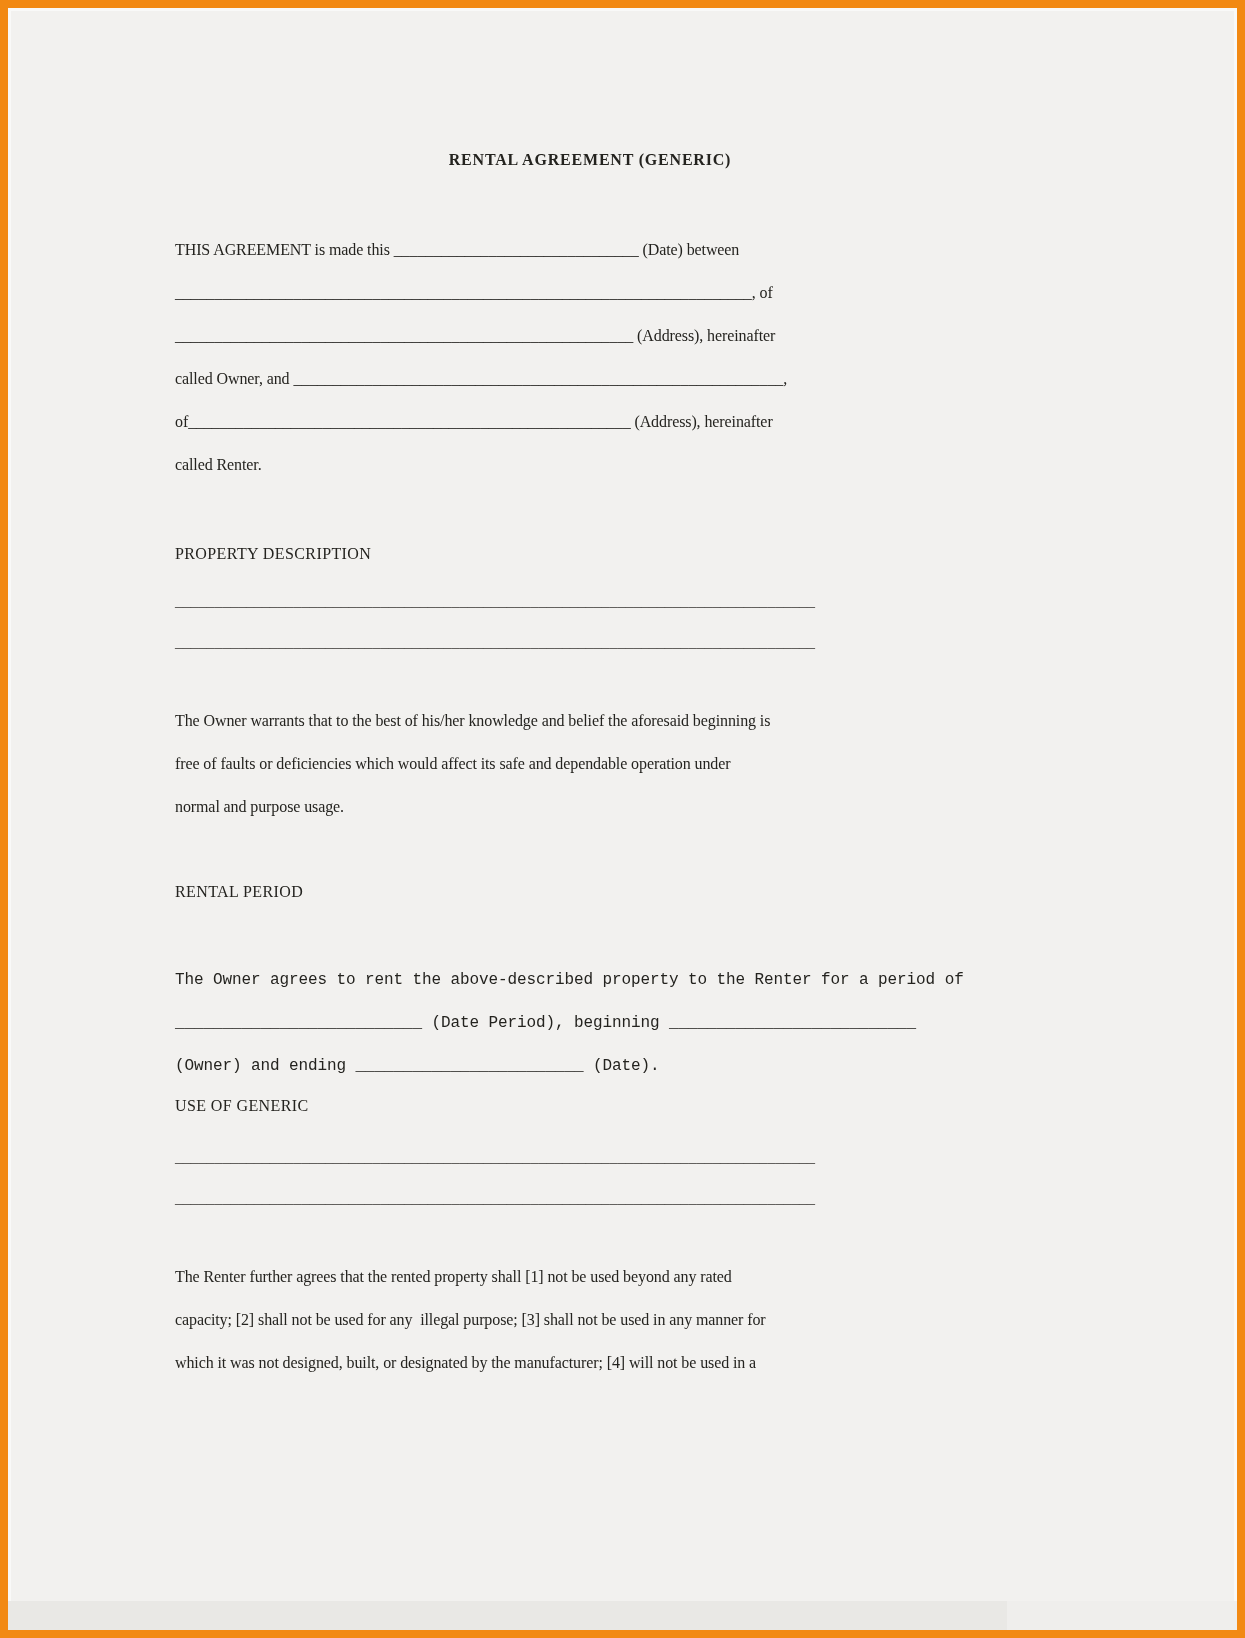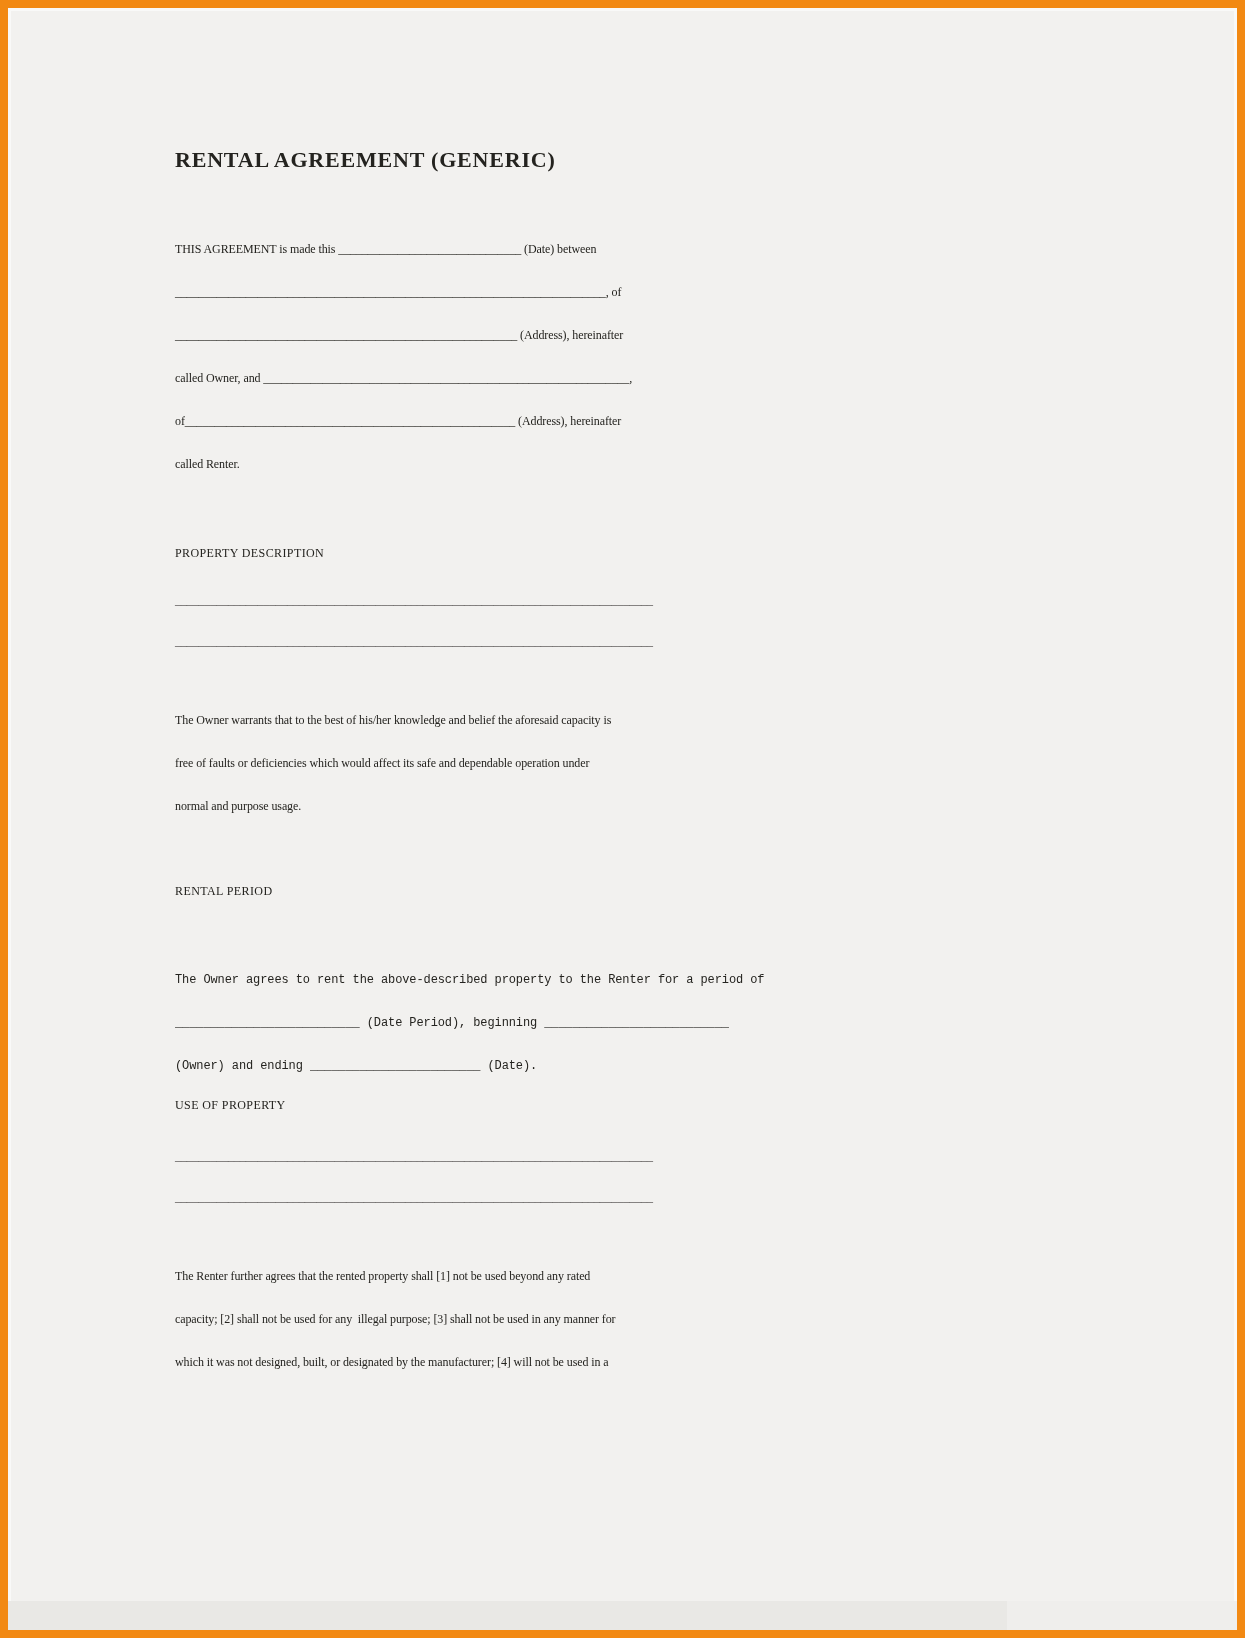--- a/index.html
+++ b/index.html
@@ -17,28 +17,29 @@
     box-shadow: inset 0 0 0 3px rgba(255,255,255,0.55);
     overflow: hidden;
     font-family: "Liberation Serif", "DejaVu Serif", serif;
     color: var(--text, #24231F);
   }
   .doc { position: absolute; inset: 0; }
   .block {
     position: absolute;
     left: 167px;            
     width: 830px;
-    font-size: 12px;
+    font-size: 16px;
     line-height: 43px;
     letter-spacing: -0.1px;
   }
   .block .line { white-space: pre; }
   .block.title {
+    text-align: center;
     font-weight: bold;
-    font-size: 22px;
+    font-size: 16px;
     letter-spacing: 0.8px;
   }
   .block.heading { letter-spacing: 0.4px; }
   .block.blanks .line {
     line-height: 41px;
     color: var(--line-text, #4A4845);
   }
   .scan-band {
     position: absolute;
     left: 0;
@@ -73,34 +74,34 @@
         <div class="line">called Renter.</div>
       </div>
       <div class="block heading" style="top: 524px;">
         <div class="line">PROPERTY DESCRIPTION</div>
       </div>
       <div class="block blanks" style="top: 572px;">
         <div class="line">_________________________________________________________________________________</div>
         <div class="line">_________________________________________________________________________________</div>
       </div>
       <div class="block para" style="top: 691px;">
-        <div class="line">The Owner warrants that to the best of his/her knowledge and belief the aforesaid capacity is</div>
+        <div class="line">The Owner warrants that to the best of his/her knowledge and belief the aforesaid beginning is</div>
         <div class="line">free of faults or deficiencies which would affect its safe and dependable operation under</div>
         <div class="line">normal and purpose usage.</div>
       </div>
       <div class="block heading" style="top: 862px;">
         <div class="line">RENTAL PERIOD</div>
       </div>
       <div class="block para" style="top: 951px; font-family: Liberation Mono, monospace;">
         <div class="line">The Owner agrees to rent the above-described property to the Renter for a period of</div>
         <div class="line">__________________________ (Date Period), beginning __________________________</div>
         <div class="line">(Owner) and ending ________________________ (Date).</div>
       </div>
       <div class="block heading" style="top: 1076px;">
-        <div class="line">USE OF PROPERTY</div>
+        <div class="line">USE OF GENERIC</div>
       </div>
       <div class="block blanks" style="top: 1128px;">
         <div class="line">_________________________________________________________________________________</div>
         <div class="line">_________________________________________________________________________________</div>
       </div>
       <div class="block para" style="top: 1247px;">
         <div class="line">The Renter further agrees that the rented property shall [1] not be used beyond any rated</div>
         <div class="line">capacity; [2] shall not be used for any  illegal purpose; [3] shall not be used in any manner for</div>
         <div class="line">which it was not designed, built, or designated by the manufacturer; [4] will not be used in a</div>
       </div>

